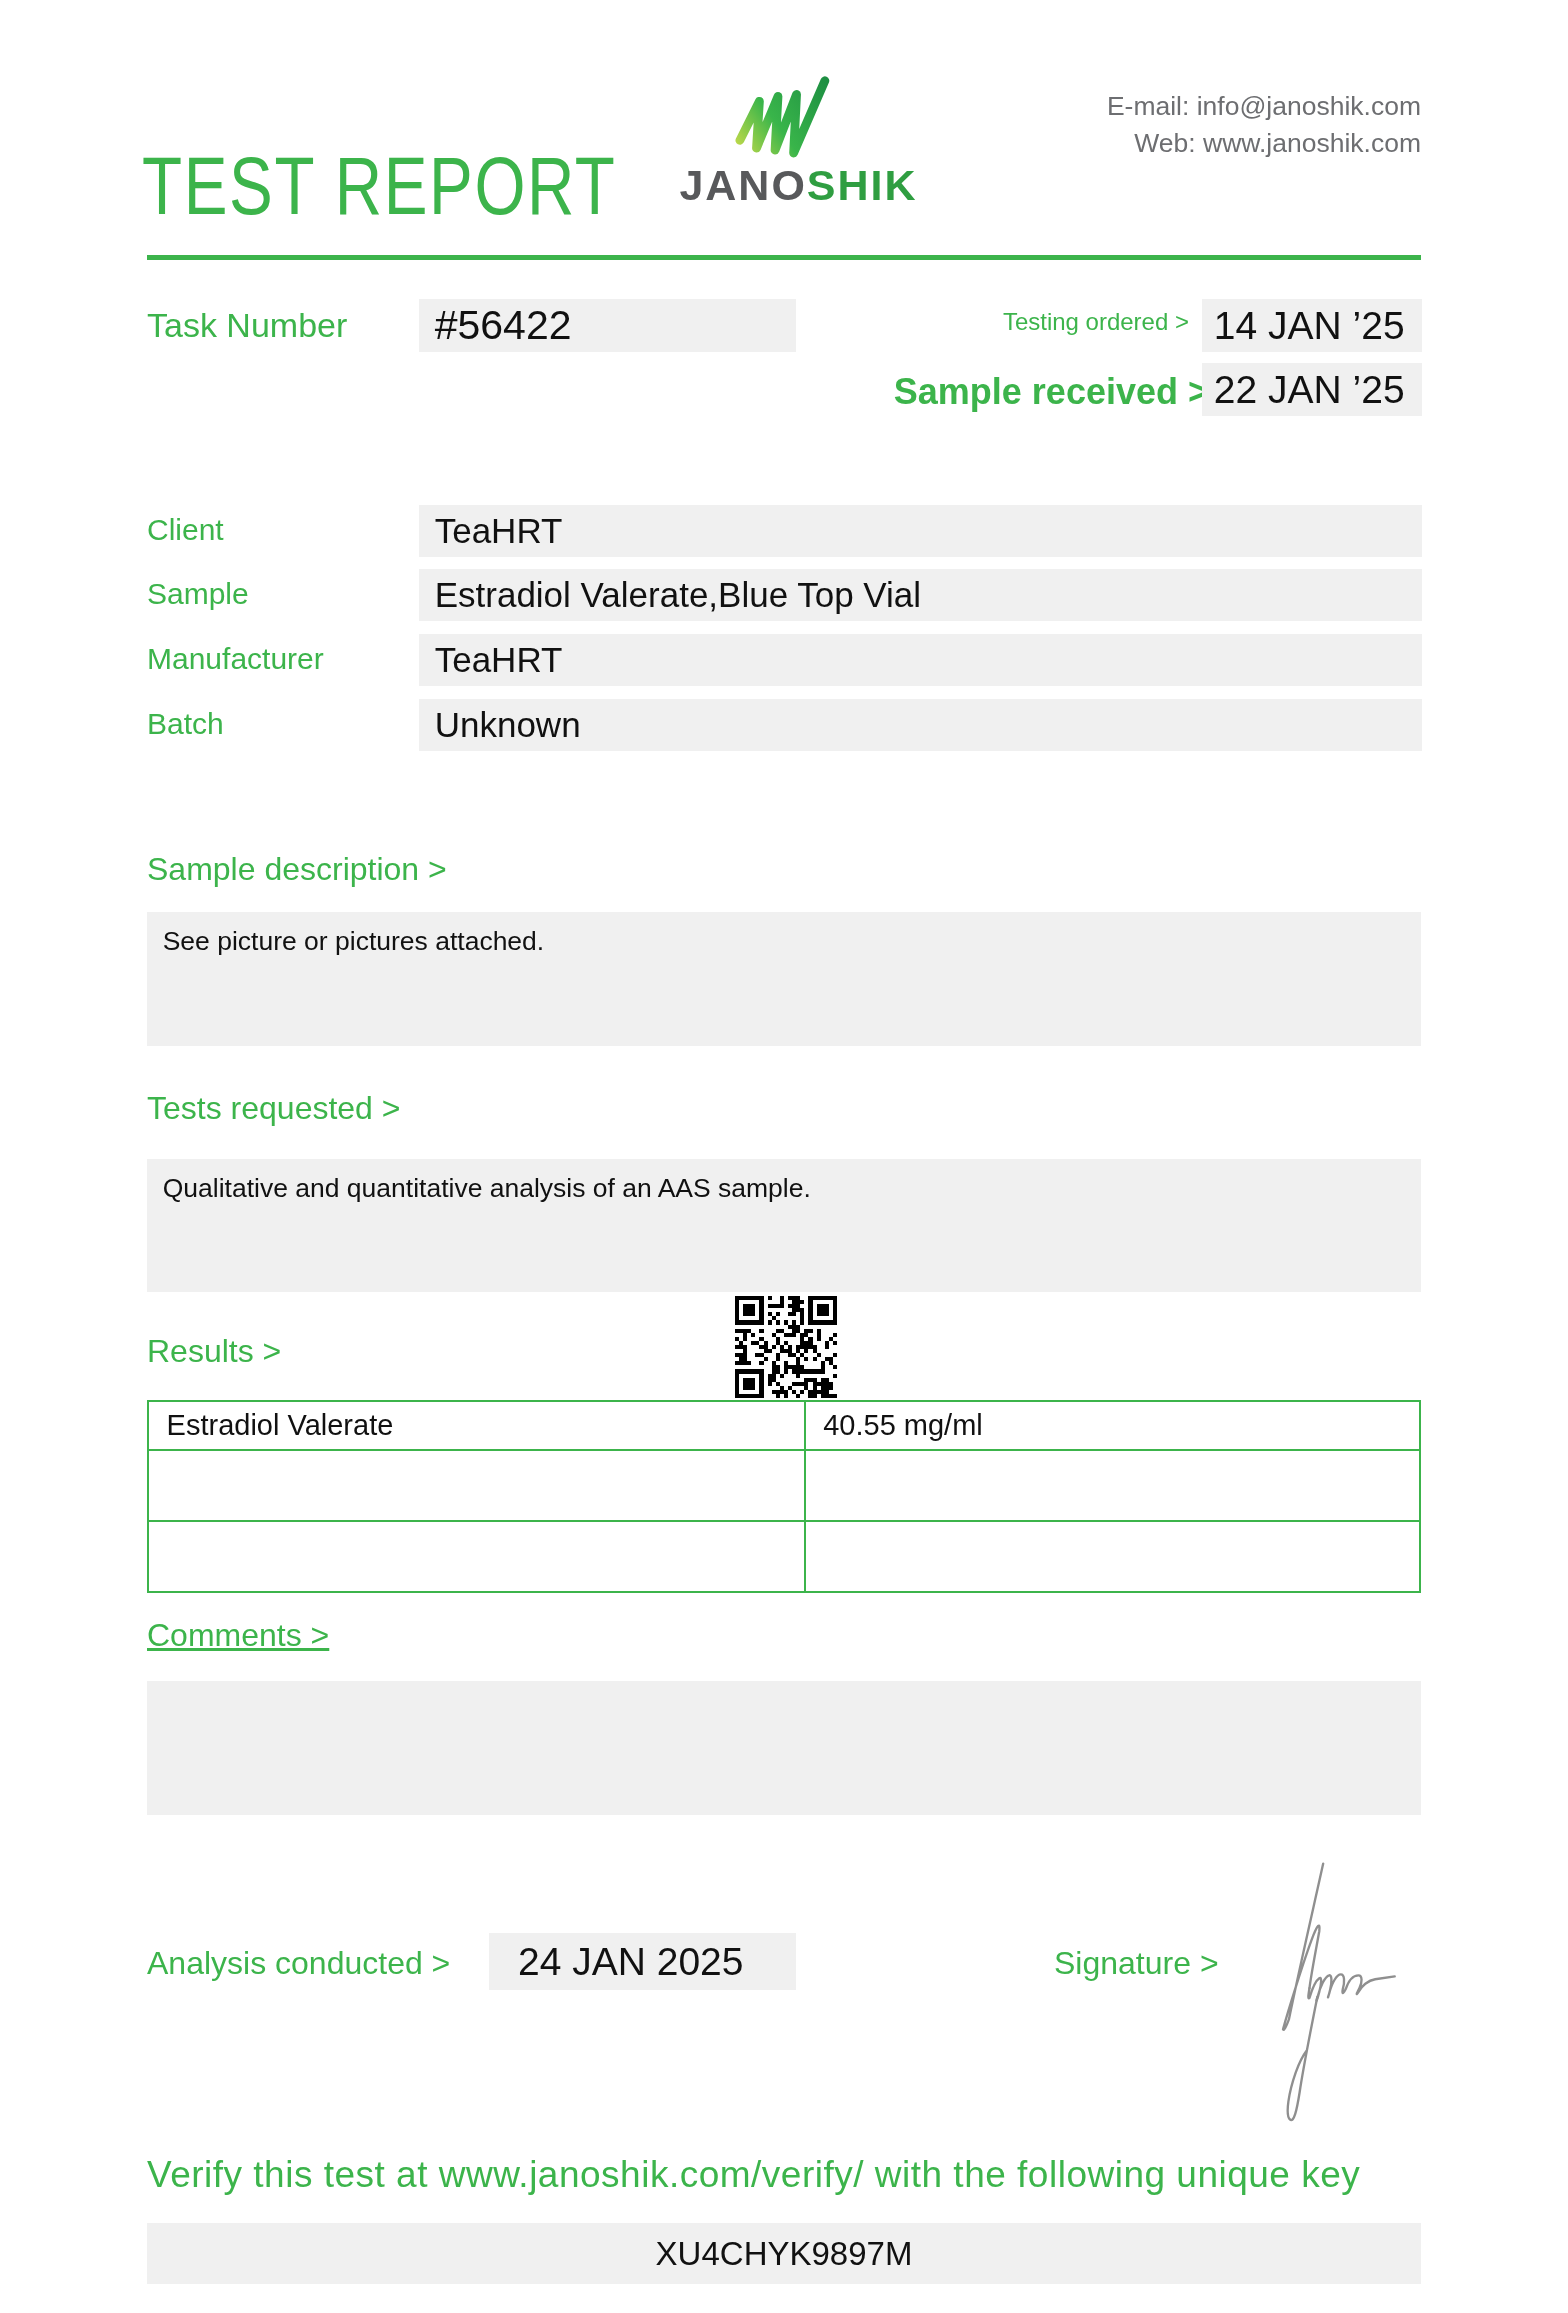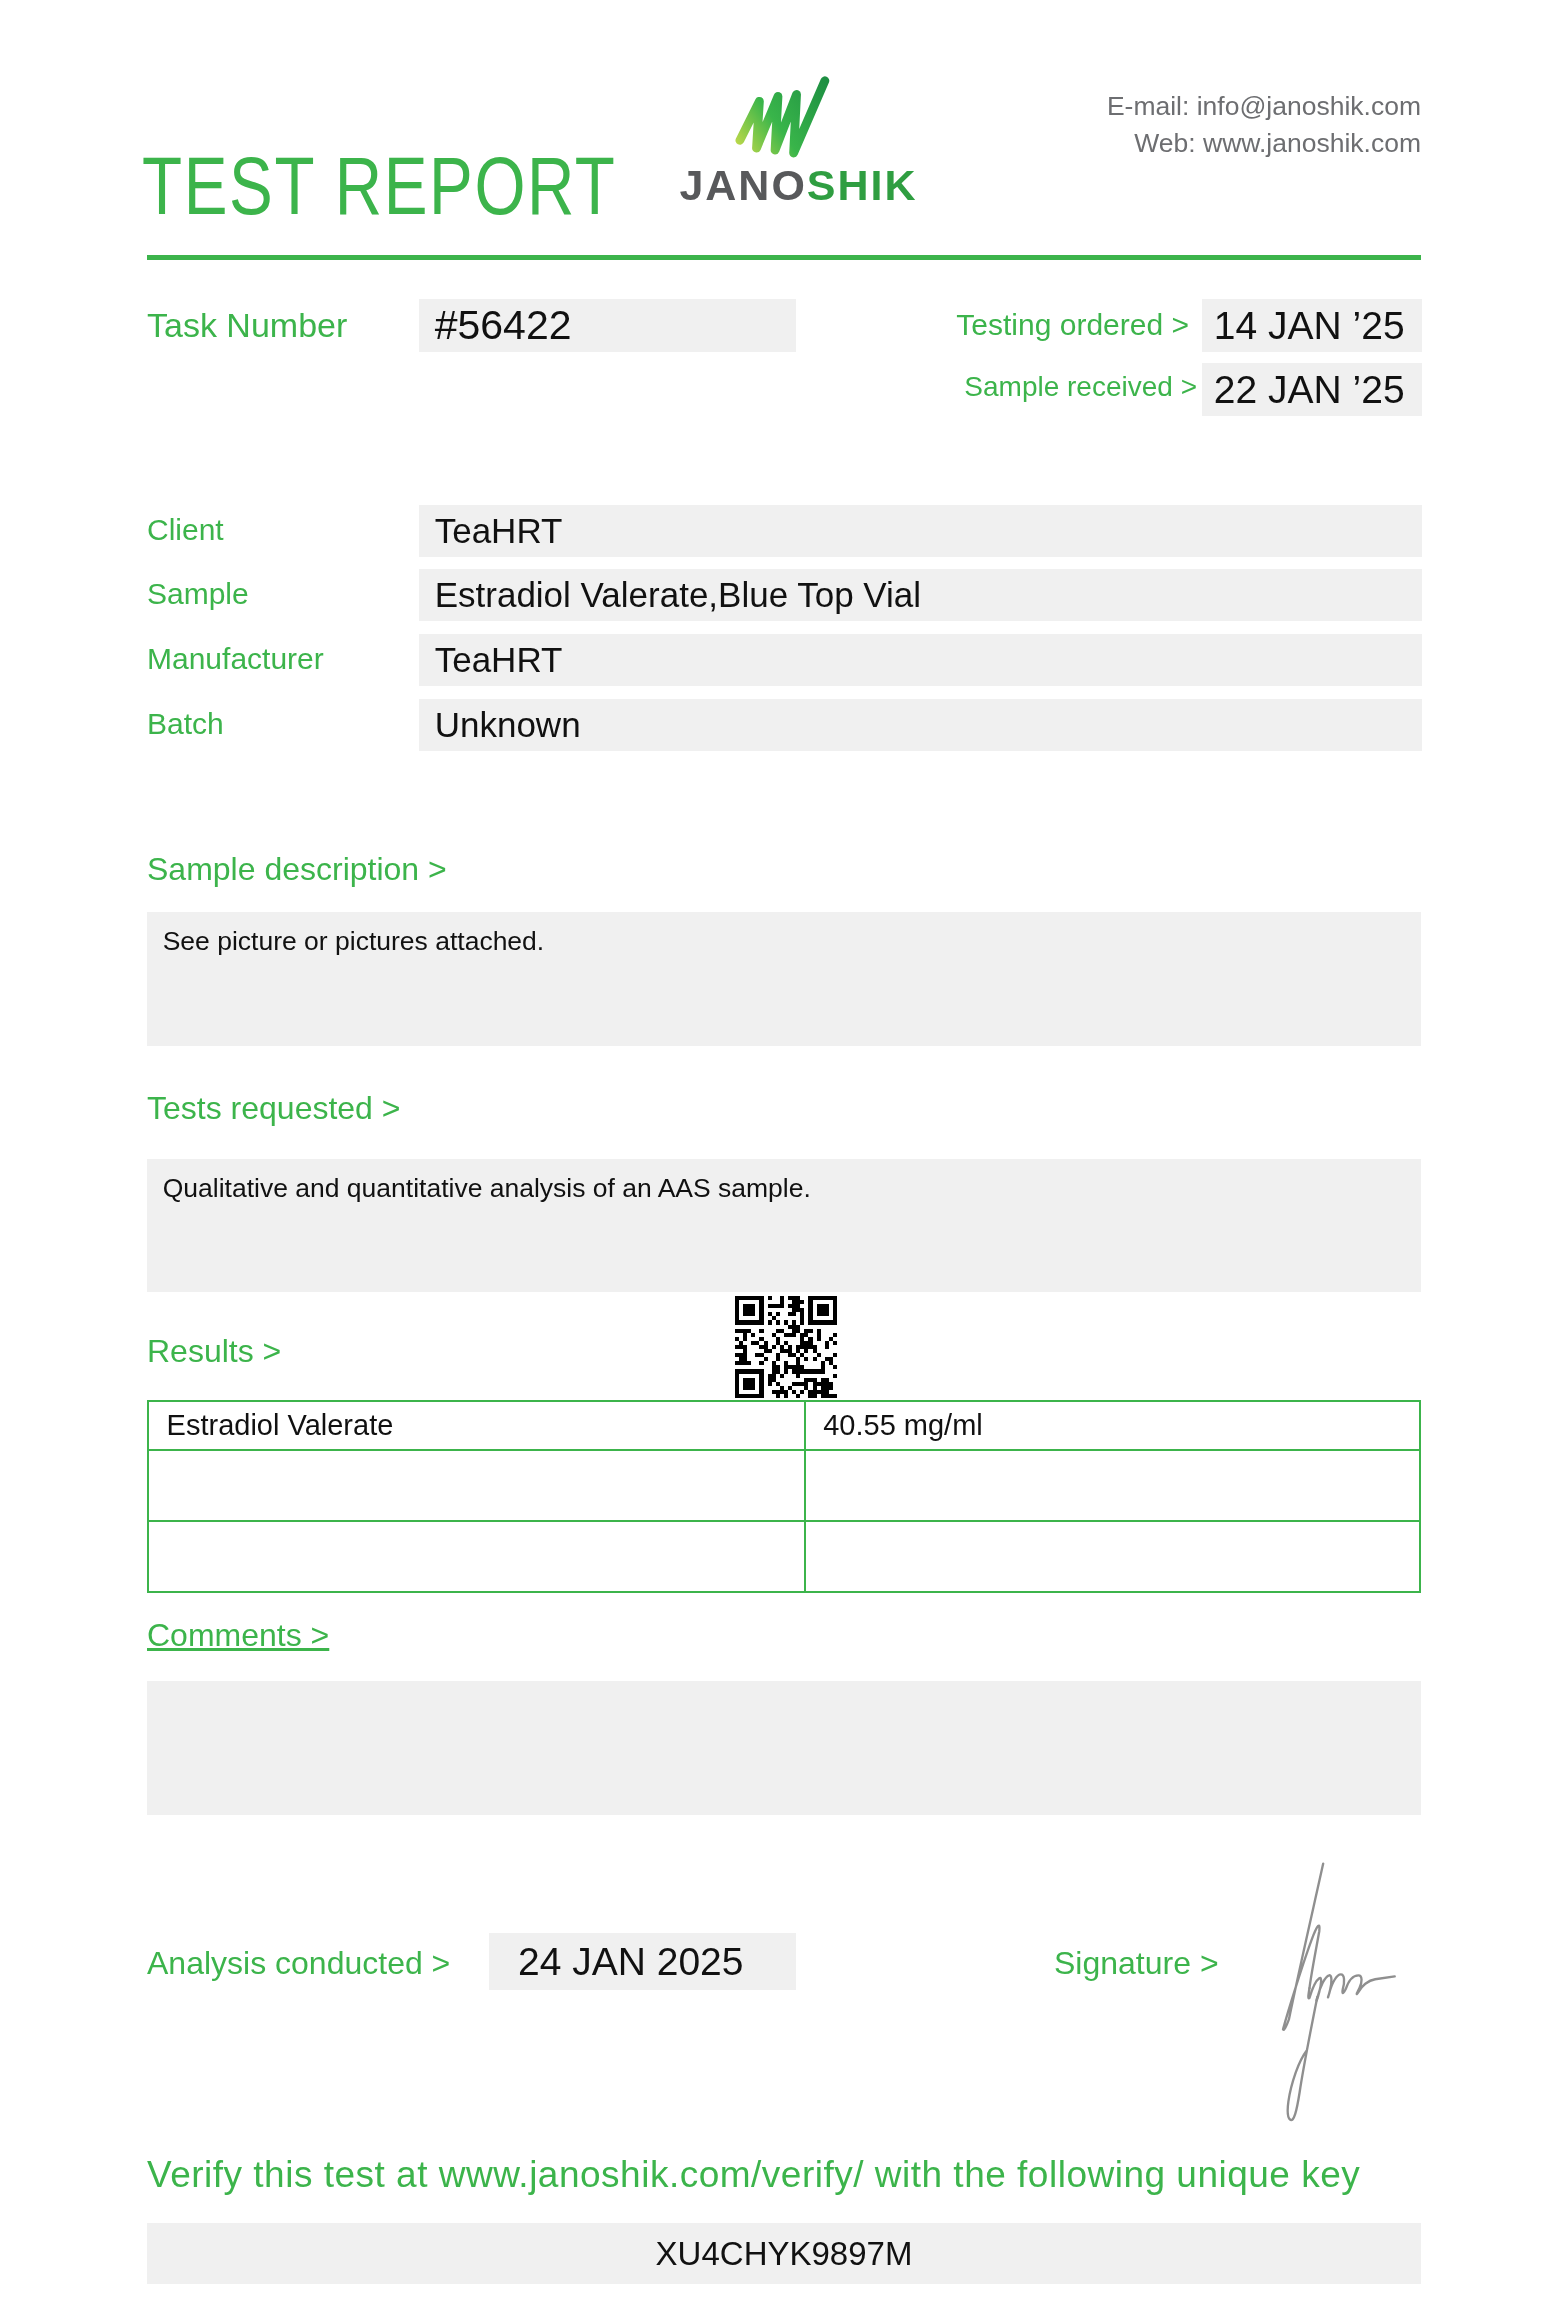--- a/index.html
+++ b/index.html
@@ -30,22 +30,22 @@
     font-size:26.5px;color:#6d6e71;line-height:37px;
   }
   .rule{position:absolute;left:147px;top:255px;width:1274px;height:4.9px;background:#3cb44b;}
   
   .task-label{position:absolute;left:147px;top:306px;font-size:34px;color:#3cb44b;}
   .graybox{background:#f0f0f0;}
   .task-box{
     position:absolute;left:419px;top:299px;width:377px;height:53px;
     font-size:41px;line-height:53px;padding-left:15.7px;box-sizing:border-box;
   }
-  .ordered-label{position:absolute;right:379px;top:308px;font-size:30px;color:#3cb44b;white-space:nowrap;}
-  .received-label{position:absolute;right:371px;top:371px;font-size:28px;color:#3cb44b;white-space:nowrap;}
+  .ordered-label{position:absolute;right:379px;top:308px;font-size:24px;color:#3cb44b;white-space:nowrap;}
+  .received-label{position:absolute;right:359px;top:371px;font-size:36px;color:#3cb44b;white-space:nowrap;font-weight:bold;}
   .date-box{
     position:absolute;left:1202px;width:220px;height:53px;
     font-size:39px;line-height:53px;padding-left:11.8px;box-sizing:border-box;white-space:nowrap;
   }
   .date-box.b1{top:299px;}
   .date-box.b2{top:363px;}
   
   .field-row{position:absolute;left:0;width:1412px;height:52px;}
   .field-label{position:absolute;left:147px;top:7.8px;font-size:30px;color:#3cb44b;}
   .field-value{

